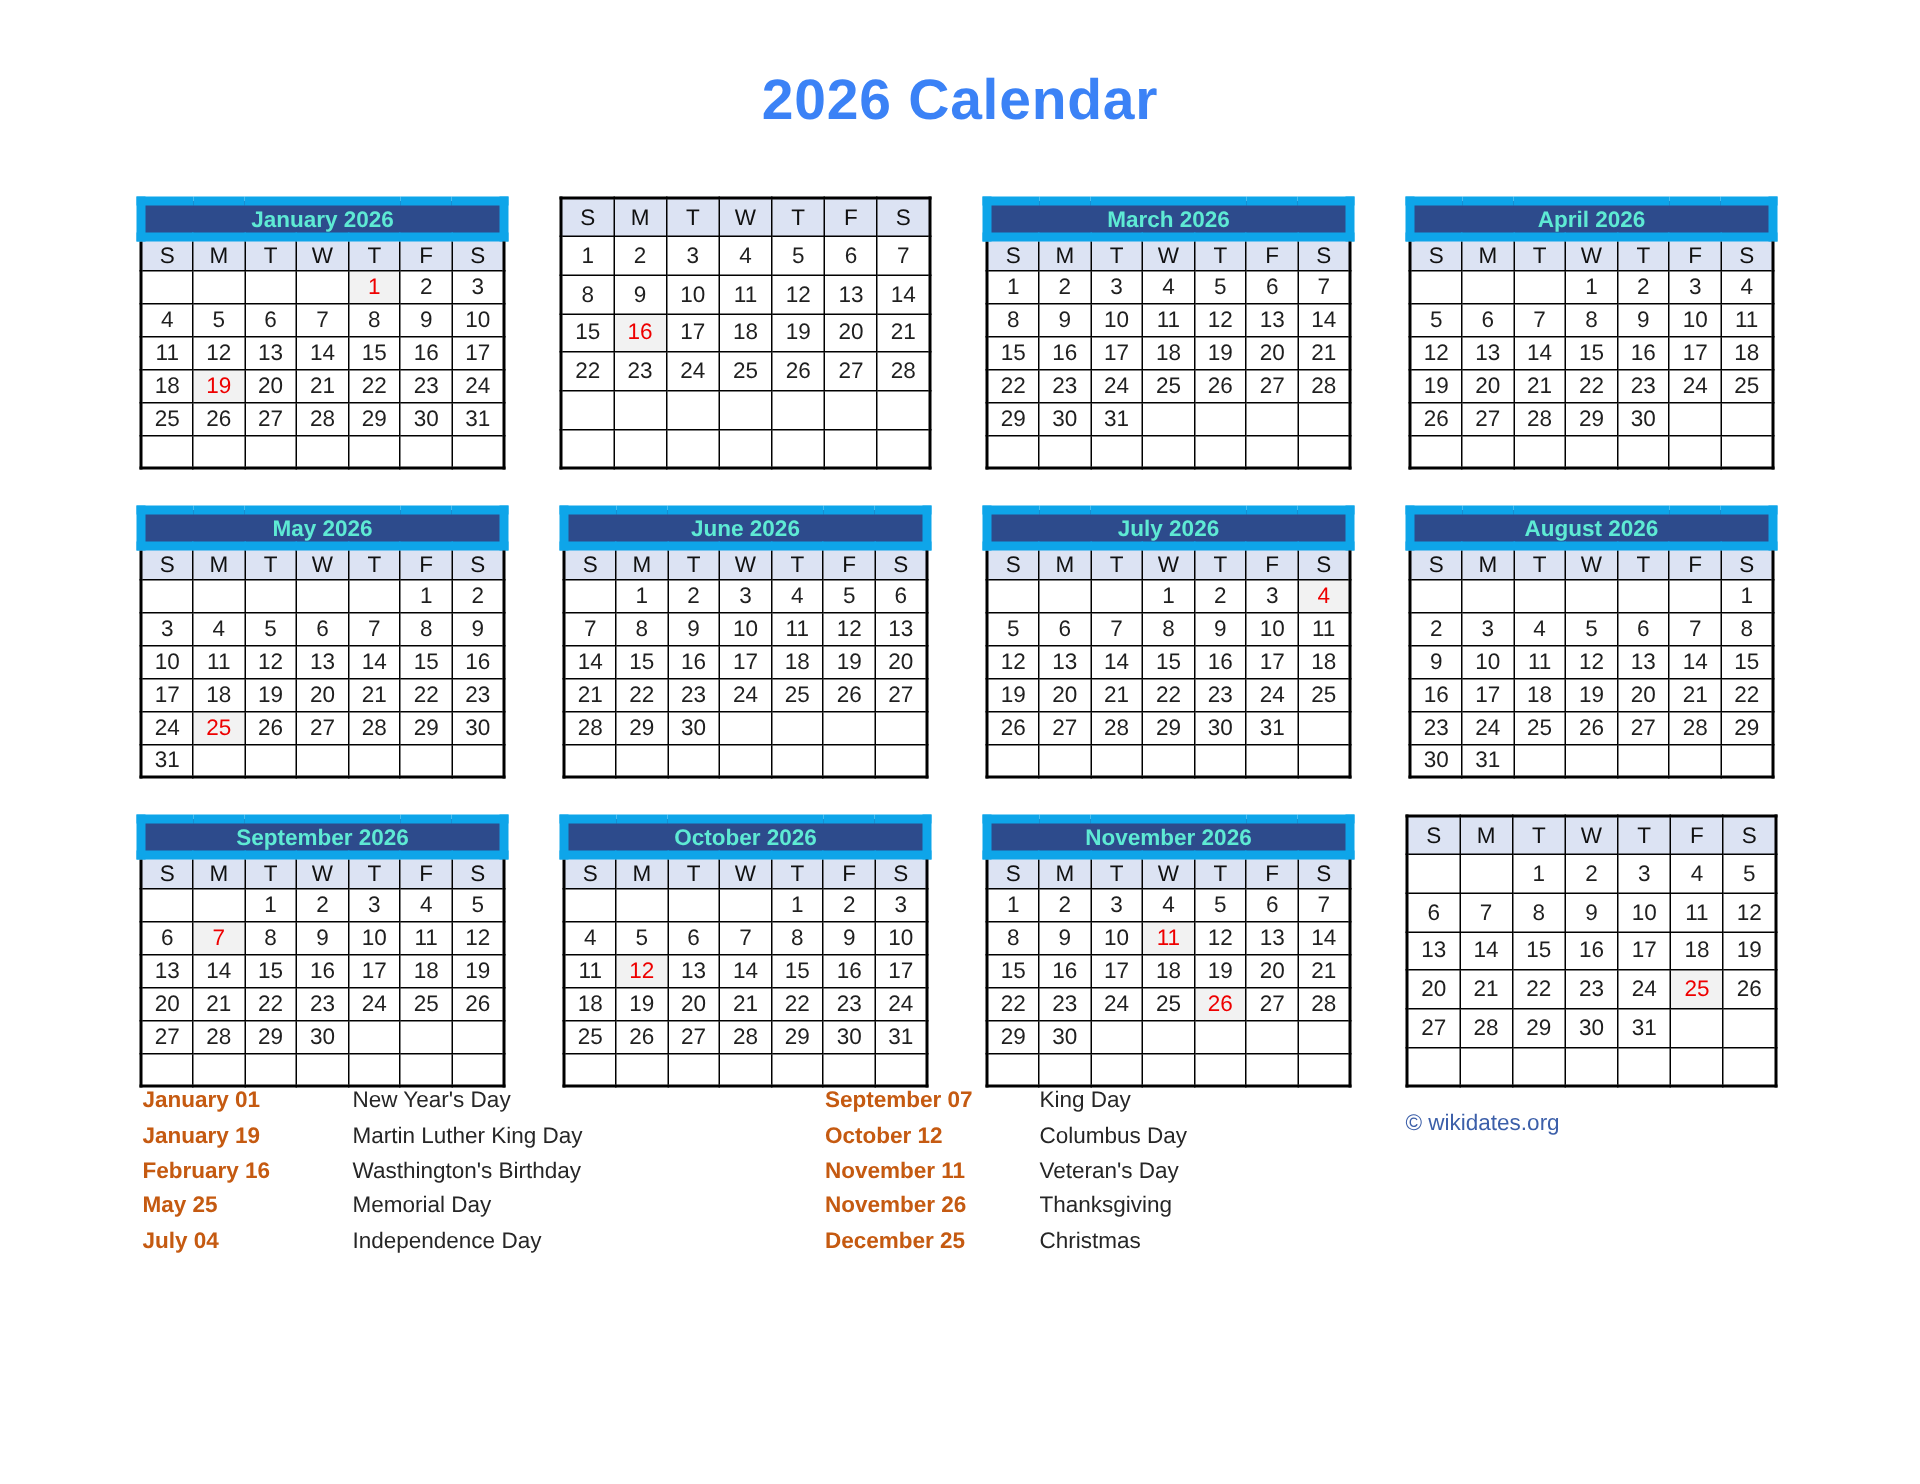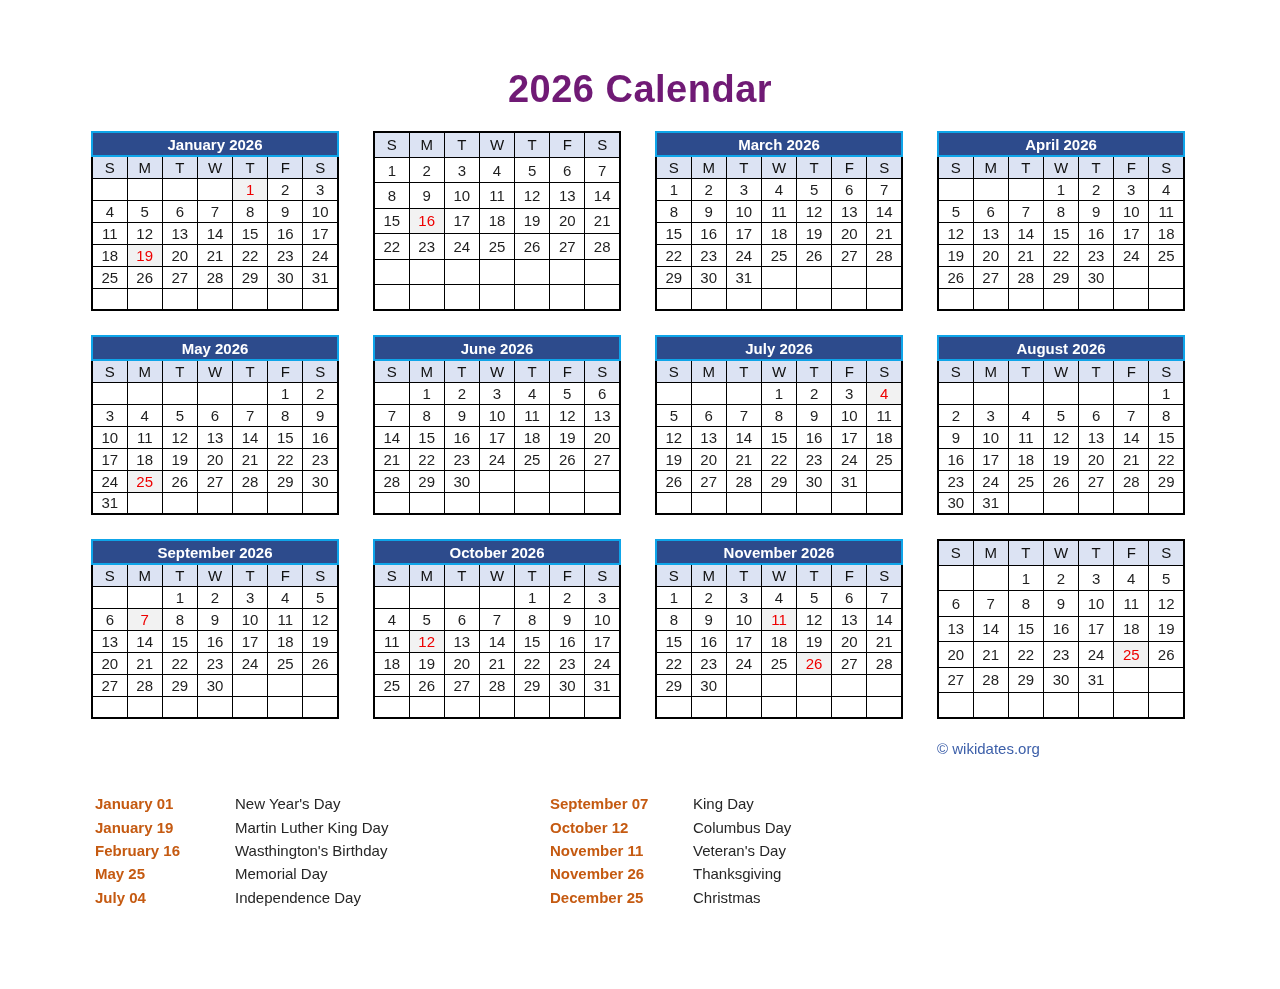--- a/index.html
+++ b/index.html
@@ -7,28 +7,28 @@
   .page {
     position: relative;
     width: 1280px;
     height: 989px;
     background: #ffffff;
     font-family: "Liberation Sans", sans-serif;
     overflow: hidden;
   }
   .page-title {
     position: absolute;
-    top: 68px;
+    top: 46px;
     left: 0;
     width: 100%;
     margin: 0;
     text-align: center;
     font-size: 38px;
     font-weight: bold;
-    color: #701a75;
+    color: #3b82f6;
     letter-spacing: 0.5px;
   }
   .months-grid {
     position: absolute;
     top: 131px;
     left: 91px;
     display: grid;
     grid-template-columns: repeat(4, 248px);
     column-gap: 34px;
     row-gap: 24px;
@@ -43,46 +43,46 @@
     border: 1px solid #000;
     text-align: center;
     vertical-align: middle;
     height: 22px;
     padding: 0;
     font-size: 15px;
     color: #1f1f1f;
   }
   table.month td.month-title {
     background: #2d4b8c;
-    color: #ffffff;
+    color: #5eead4;
     font-weight: bold;
     font-size: 15px;
     height: 24px;
-    border: 2px solid #0ea5e9;
+    border: 6px solid #0ea5e9;
   }
   table.month tr.dayhead td {
     background: #dce3f3;
     font-size: 15px;
     color: #111111;
   }
   table.month td.holiday {
     background: #f2f2f2;
     color: #ee0000;
   }
   .attribution {
     position: absolute;
     top: 740px;
     left: 937px;
     width: 248px;
     font-size: 15px;
     color: #3c5fa9;
   }
   .legend-col {
     position: absolute;
-    top: 792px;
+    top: 722px;
     font-size: 15px;
   }
   .legend-col.left { left: 95px; }
   .legend-col.right { left: 550px; }
   .legend-row {
     display: flex;
     align-items: center;
     height: 23.4px;
   }
   .legend-date {

